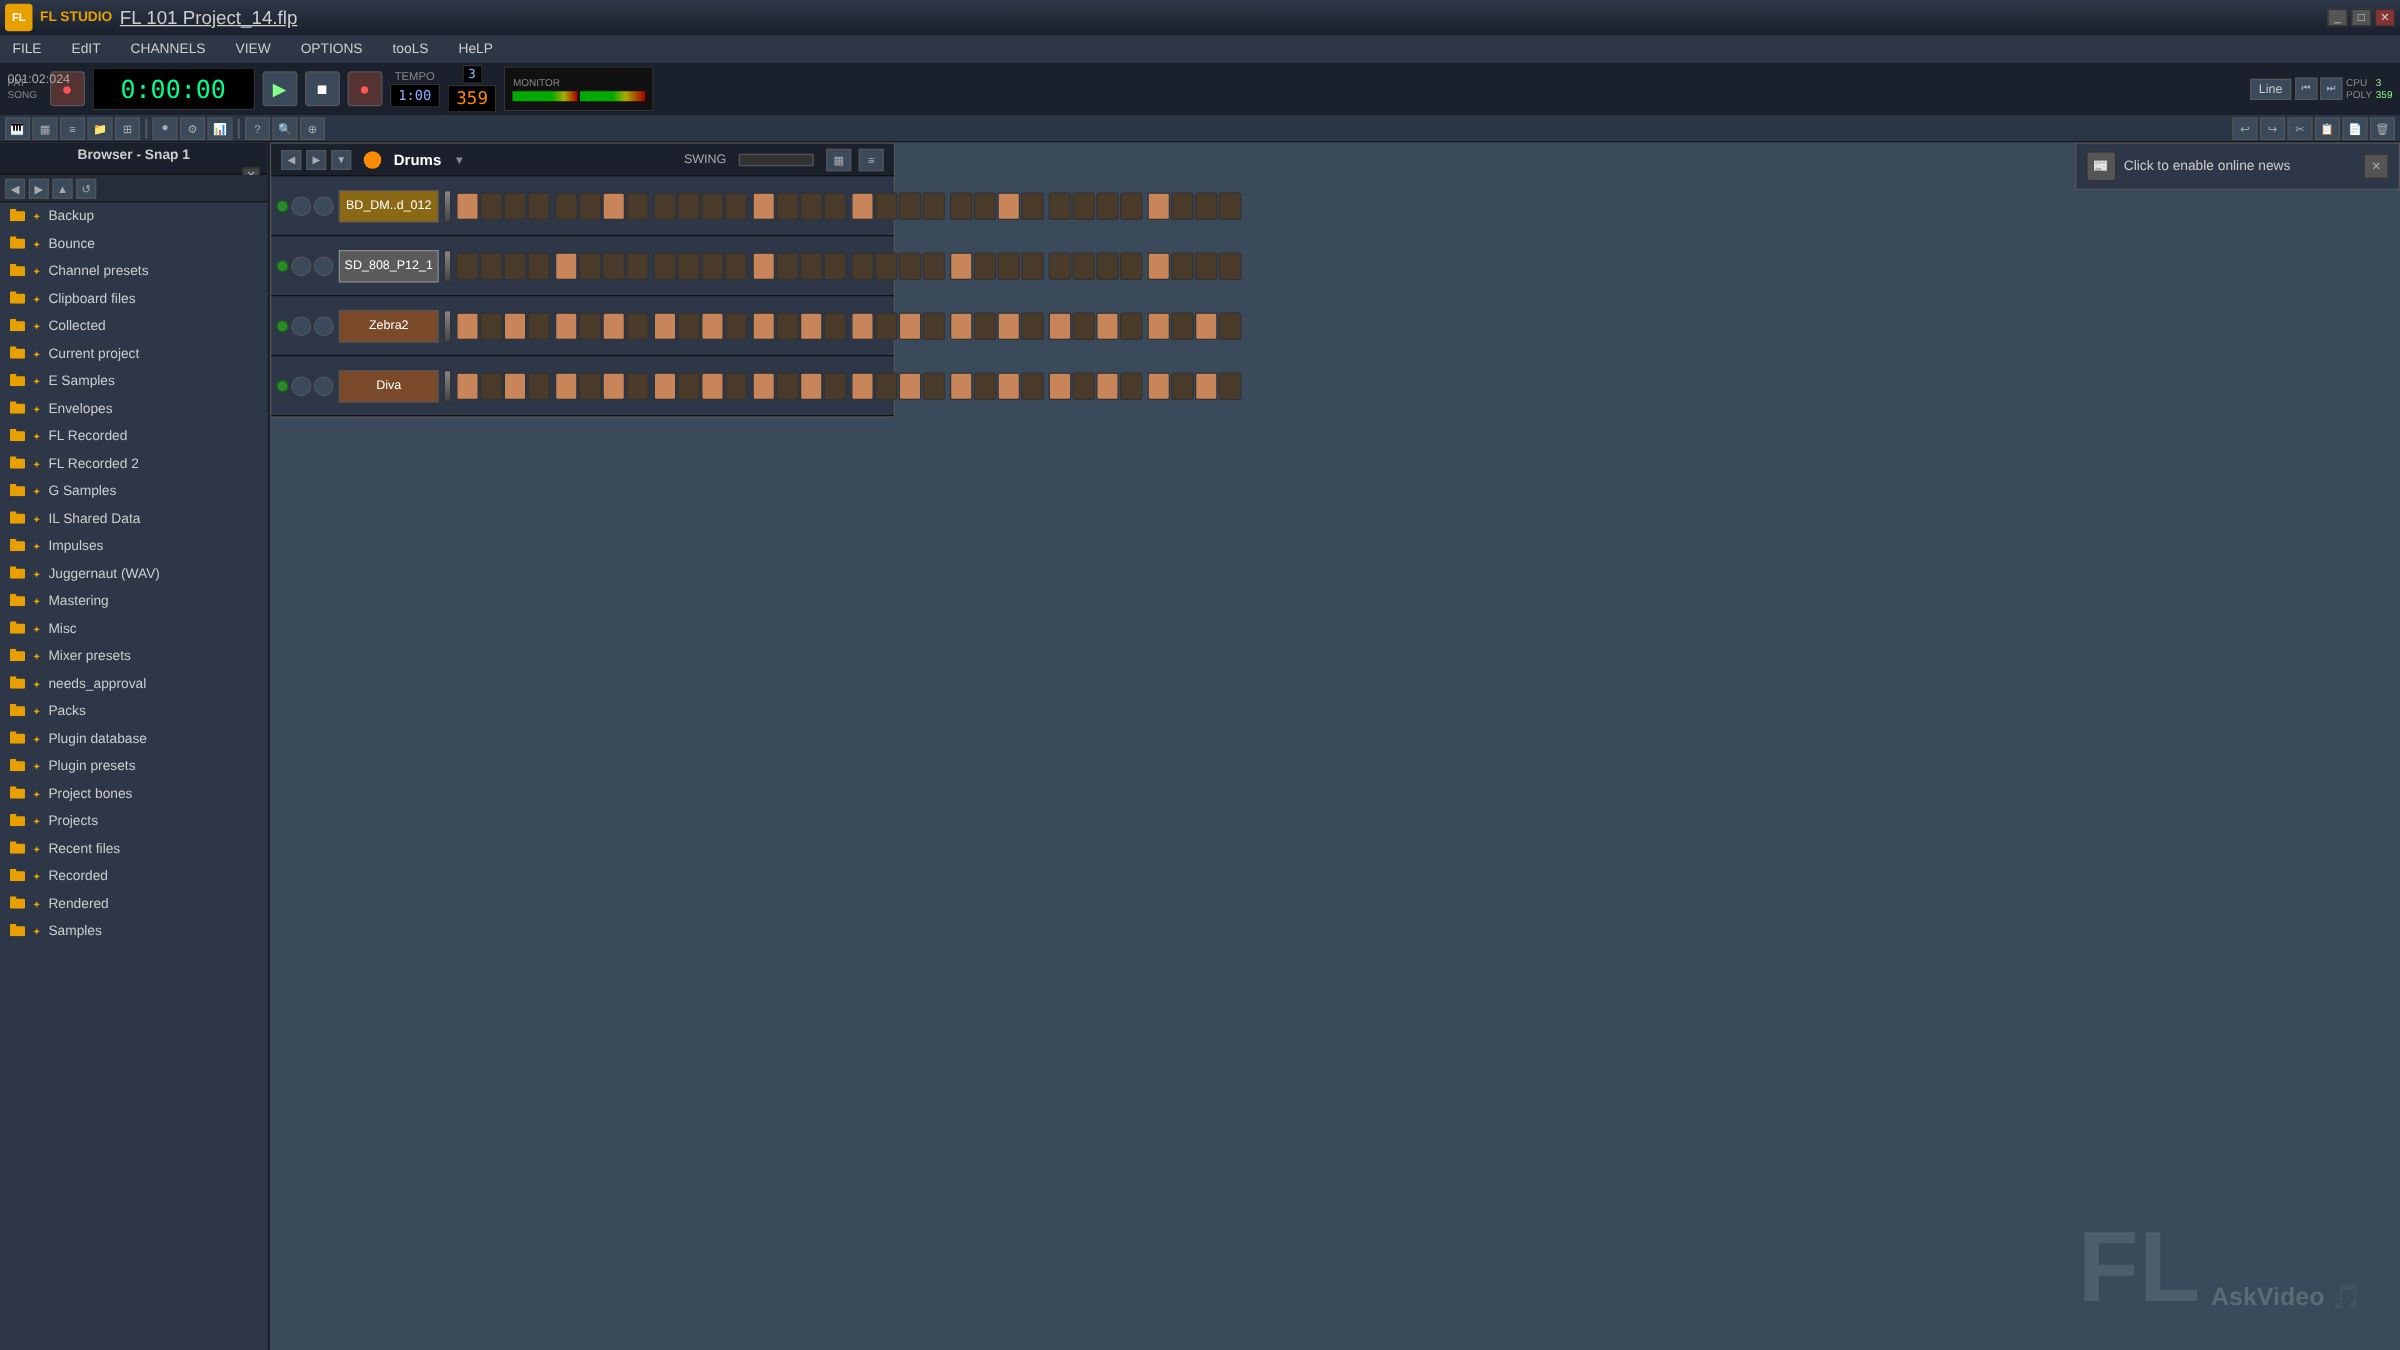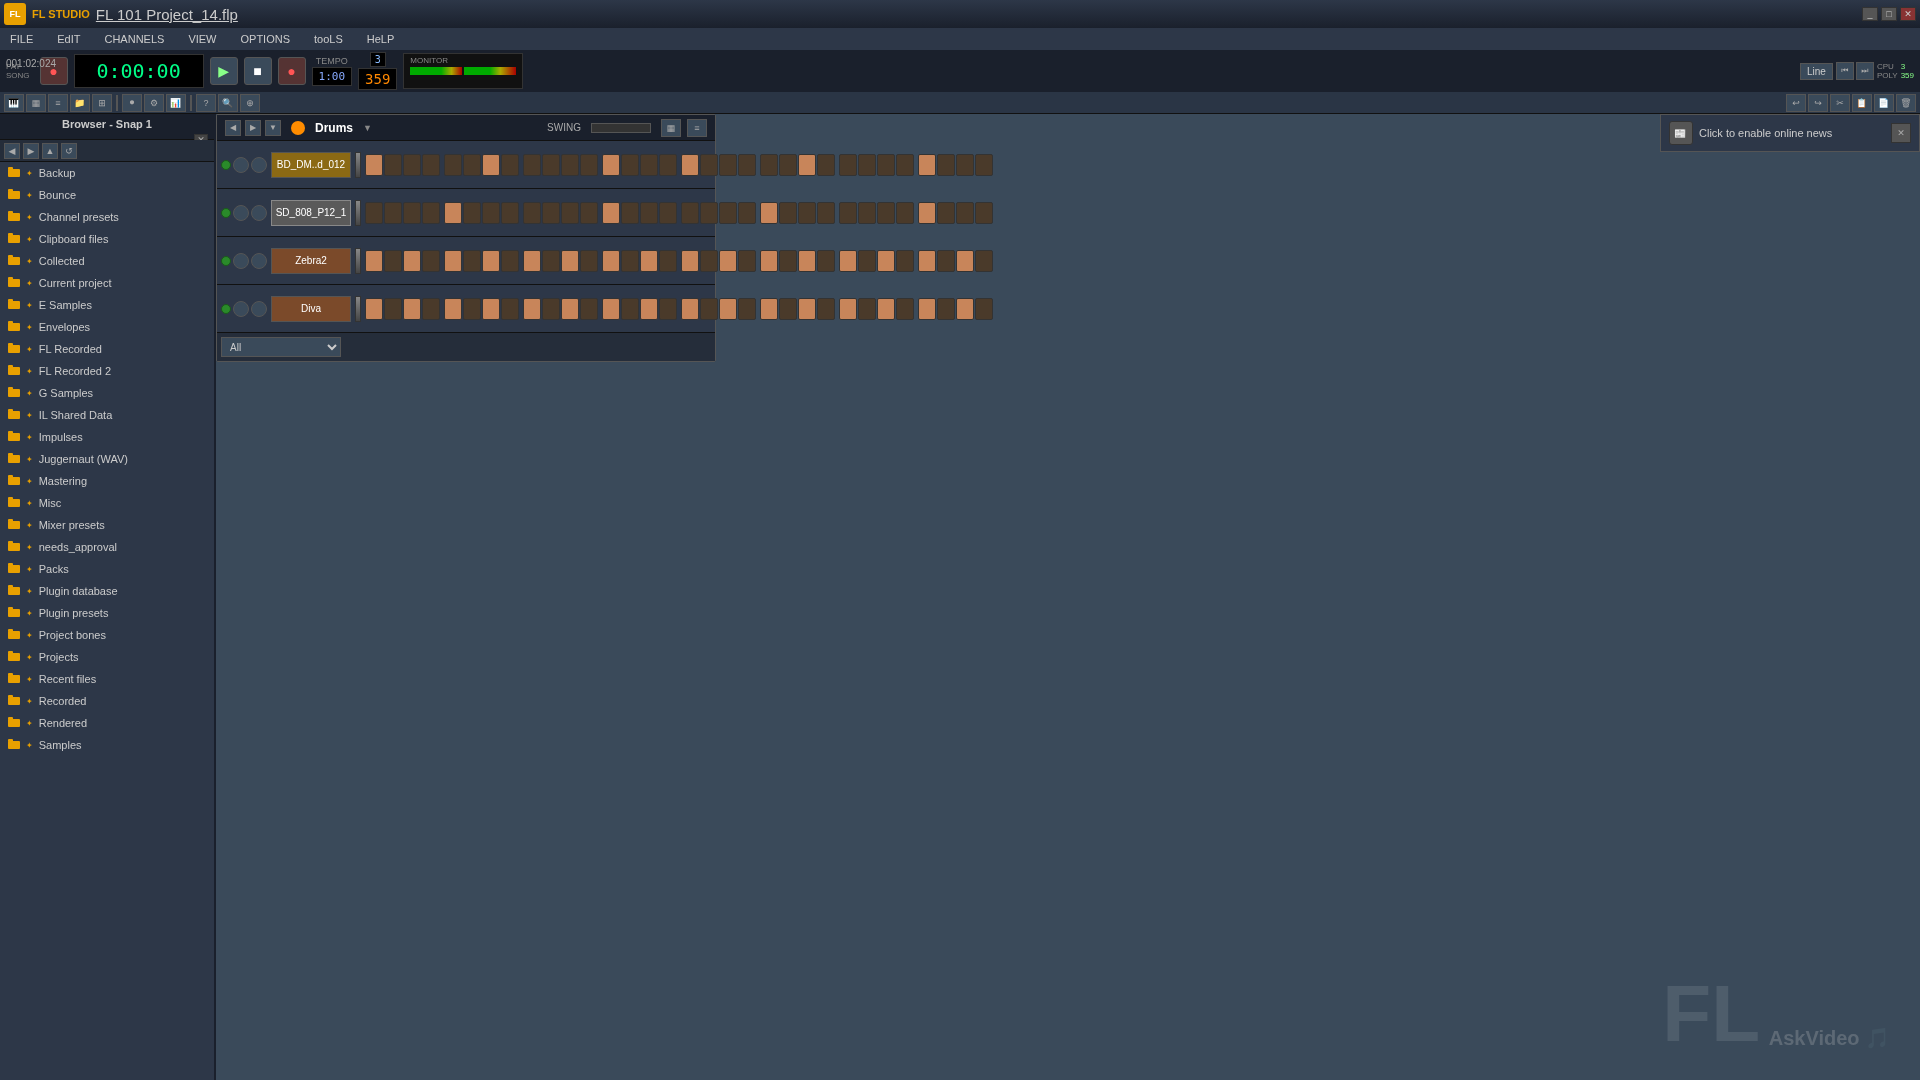--- a/index.html
+++ b/index.html
@@ -397,21 +397,21 @@
   <div style="display:flex;flex-direction:column;align-items:center;gap:1px;">
     <div style="font-size:9px;color:#888;">TEMPO</div>
     <div style="background:#000;color:#88aaff;font-family:monospace;font-size:11px;padding:2px 6px;border:1px solid #333;">1:00</div>
   </div>
 
   <div style="display:flex;flex-direction:column;align-items:center;gap:1px;">
     <div style="background:#000;color:#88bbff;font-family:monospace;font-size:10px;padding:1px 4px;border:1px solid #333;">3</div>
     <div style="background:#000;color:#ff8800;font-family:monospace;font-size:14px;padding:2px 6px;border:1px solid #333;">359</div>
   </div>
 
-  <div style="display:flex;flex-direction:column;background:#111;border:1px solid #333;padding:2px 6px;min-width:120px;height:36px;justify-content:flex-start;">
+  <div style="display:flex;flex-direction:column;background:#111;border:1px solid #333;padding:2px 6px;min-width:120px;height:36px;justify-content:center;">
     <div style="font-size:8px;color:#888;margin-bottom:2px;">MONITOR</div>
     <div style="display:flex;gap:2px;height:8px;">
       <div style="flex:1;background:linear-gradient(90deg,#00aa00 60%,#aaaa00 80%,#aa0000 100%);height:8px;"></div>
       <div style="flex:1;background:linear-gradient(90deg,#00aa00 50%,#aaaa00 70%,#aa0000 100%);height:8px;"></div>
     </div>
   </div>
 
   <div style="margin-left:auto;display:flex;align-items:center;gap:3px;">
     <div style="background:#3a4a5a;border:1px solid #555;color:#ccc;padding:2px 6px;font-size:10px;cursor:pointer;">Line</div>
 
@@ -947,28 +947,20 @@
               <div class="beat-group">
                 <div class="beat-pad on"></div>
                 <div class="beat-pad off"></div>
                 <div class="beat-pad on"></div>
                 <div class="beat-pad off"></div>
               </div>
             </div>
           </div>
         </div>
 
-      <div class="beat-footer">
-        <select class="channel-select">
-          <option>All</option>
-        </select>
-        <div style="flex:1;display:flex;gap:1px;align-items:center;">
-          
-        </div>
-      </div>
     </div>
 
     <div id="news-bar" style="position:absolute;top:0;right:0;width:260px;height:38px;">
       <div style="width:24px;height:24px;background:#555;border:1px solid #333;border-radius:3px;display:flex;align-items:center;justify-content:center;font-size:10px;color:#aaa;">📰</div>
       <span id="news-text">Click to enable online news</span>
       <div class="news-btn">✕</div>
     </div>
 
     <div id="askvideo" style="position:absolute;bottom:30px;right:30px;color:rgba(200,200,200,0.25);font-size:20px;font-weight:bold;">AskVideo 🎵</div>
 

